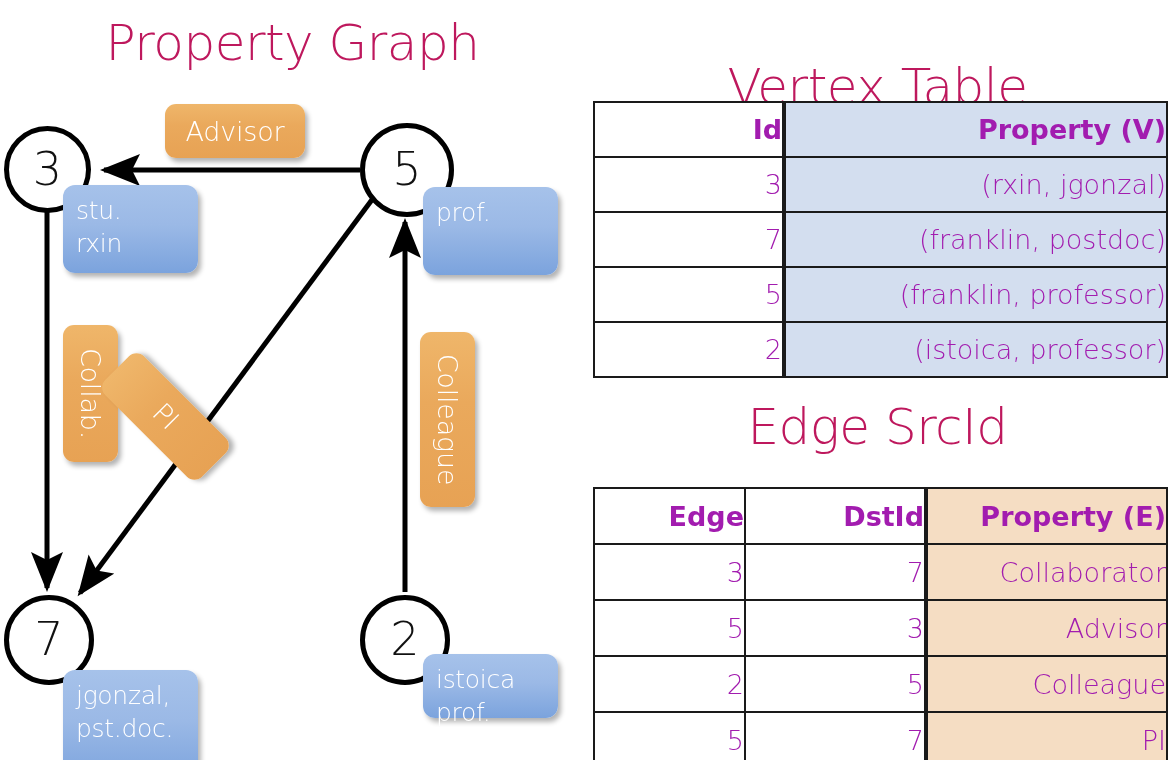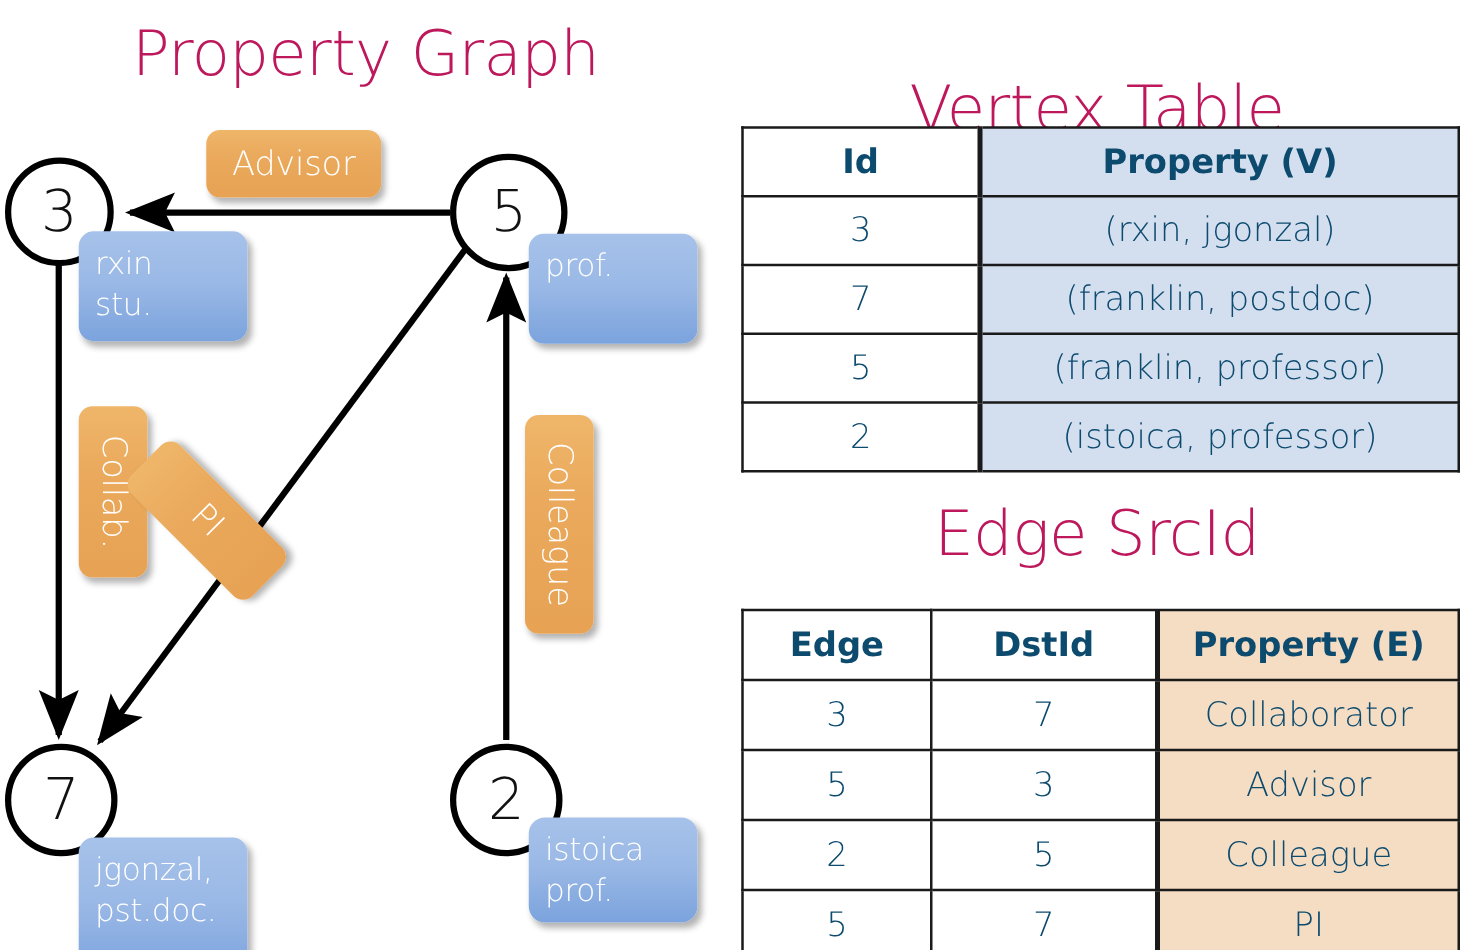--- a/index.html
+++ b/index.html
@@ -114,23 +114,23 @@
   
   .tbl {
     position: absolute;
     border-collapse: collapse;
     table-layout: fixed;
     font-family: "DejaVu Sans", sans-serif;
     font-weight: 300;
   }
   .tbl td, .tbl th {
     border: 2px solid #1a1a1a;
-    text-align: center;
-    font-weight: 300;
-    color: #0c4a6e;
+    text-align: right;
+    font-weight: 300;
+    color: #a21caf;
     padding: 0;
   }
   .tbl th {
     font-weight: 700;
     font-size: 27px;
   }
   .tbl td { font-size: 27px; }
 
   #vertex-table { left: 593px; top: 101px; width: 575px; }
   #vertex-table th, #vertex-table td { height: 53px; }
@@ -178,34 +178,34 @@
     <span>5</span>
   </div>
   <div class="vertex" style="left:4px; top:515px; width:90px; height:90px;">
     <span>7</span>
   </div>
   <div class="vertex" style="left:360px; top:515px; width:90px; height:90px;">
     <span>2</span>
   </div>
 
   <div class="prop-box" style="left:63px; top:105px; width:135px; height:88px;">
+    <div>stu.</div>
     <div>rxin</div>
-    <div>stu.</div>
   </div>
 
   <div class="prop-box" style="left:423px; top:107px; width:135px; height:88px;">
     <div>prof.</div>
   </div>
 
   <div class="prop-box" style="left:63px; top:590px; width:135px; height:112px;">
     <div>jgonzal,</div>
     <div>pst.doc.</div>
   </div>
 
-  <div class="prop-box" style="left:423px; top:574px; width:135px; height:84px;border-radius:13px;">
+  <div class="prop-box" style="left:423px; top:574px; width:135px; height:64px;">
     <div>istoica</div>
     <div>prof.</div>
   </div>
 
   <div class="edge-label" style="left:165px; top:24px; width:140px; height:54px;">
     <span>Advisor</span>
   </div>
 
   <div class="edge-label vert-lbl" style="left:63px; top:245px; width:55px; height:137px;">
     <span>Collab.</span>

